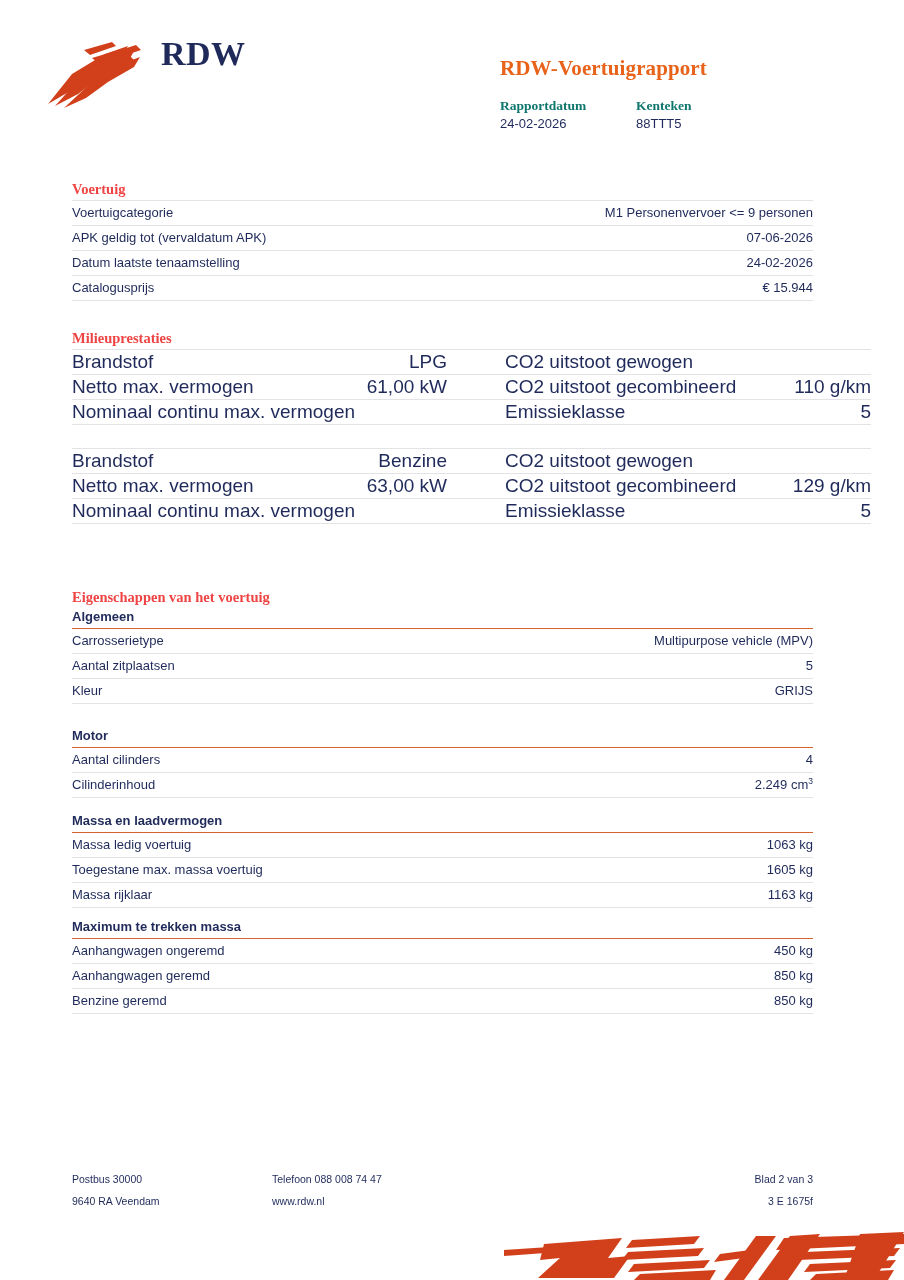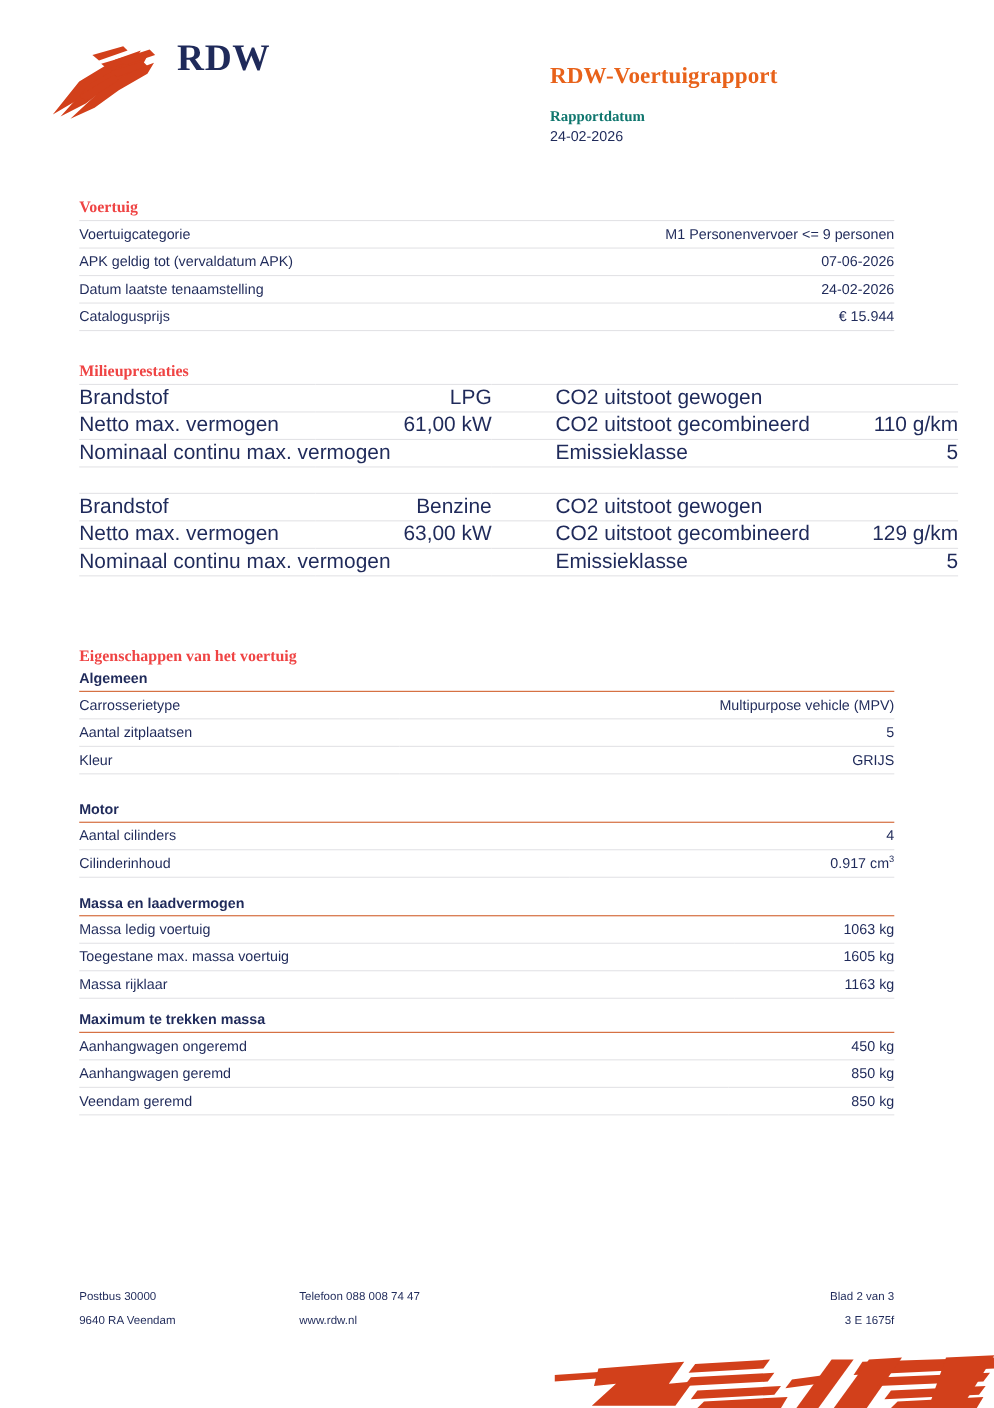--- a/index.html
+++ b/index.html
@@ -191,20 +191,24 @@
 
     <div class="logo-word">RDW</div>
 
     <div class="doc-title">RDW-Voertuigrapport</div>
 
     <div class="meta">
       <div class="meta-col">
         <div class="meta-label">Rapportdatum</div>
         <div class="meta-value">24-02-2026</div>
       </div>
+      <div class="meta-col">
+        <div class="meta-label">Kenteken</div>
+        <div class="meta-value">88TTT5</div>
+      </div>
     </div>
   </div>
 
   <div class="section" style="top:180px;">
     <div class="section-title">Voertuig</div>
     <table class="kv-table">
       <tbody>
         <tr>
           <td class="k">Voertuigcategorie</td>
           <td class="v">M1 Personenvervoer &lt;= 9 personen</td>
@@ -303,21 +307,21 @@
     <div class="subsection-title">Motor</div>
     <div class="rule-orange"></div>
     <table class="kv-table no-top-border">
       <tbody>
         <tr>
           <td class="k">Aantal cilinders</td>
           <td class="v">4</td>
         </tr>
         <tr class="last-row">
           <td class="k">Cilinderinhoud</td>
-          <td class="v"><span>0.917 cm</span><sup>3</sup></td>
+          <td class="v"><span>2.249 cm</span><sup>3</sup></td>
         </tr>
       </tbody>
     </table>
   </div>
 
   <div class="section" style="top:812px;">
     <div class="subsection-title">Massa en laadvermogen</div>
     <div class="rule-orange"></div>
     <table class="kv-table no-top-border">
       <tbody>
@@ -344,21 +348,21 @@
       <tbody>
         <tr>
           <td class="k">Aanhangwagen ongeremd</td>
           <td class="v">450 kg</td>
         </tr>
         <tr>
           <td class="k">Aanhangwagen geremd</td>
           <td class="v">850 kg</td>
         </tr>
         <tr class="last-row">
-          <td class="k">Veendam geremd</td>
+          <td class="k">Benzine geremd</td>
           <td class="v">850 kg</td>
         </tr>
       </tbody>
     </table>
   </div>
 
   <div class="footer">
     <div class="footer-row">
       <div class="f-c1">Postbus 30000</div>
       <div class="f-c2">Telefoon 088 008 74 47</div>

